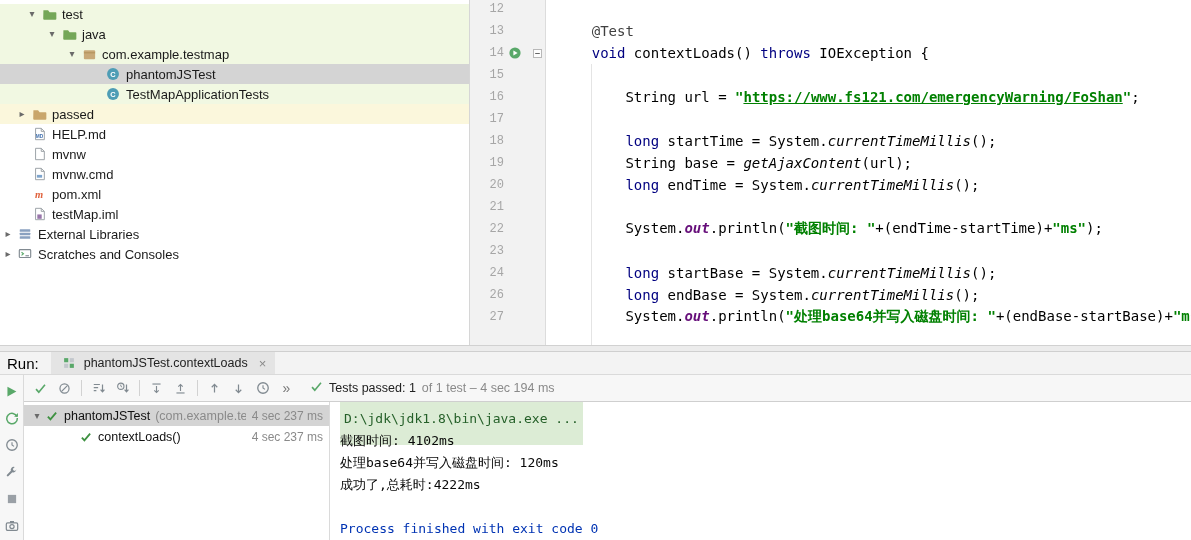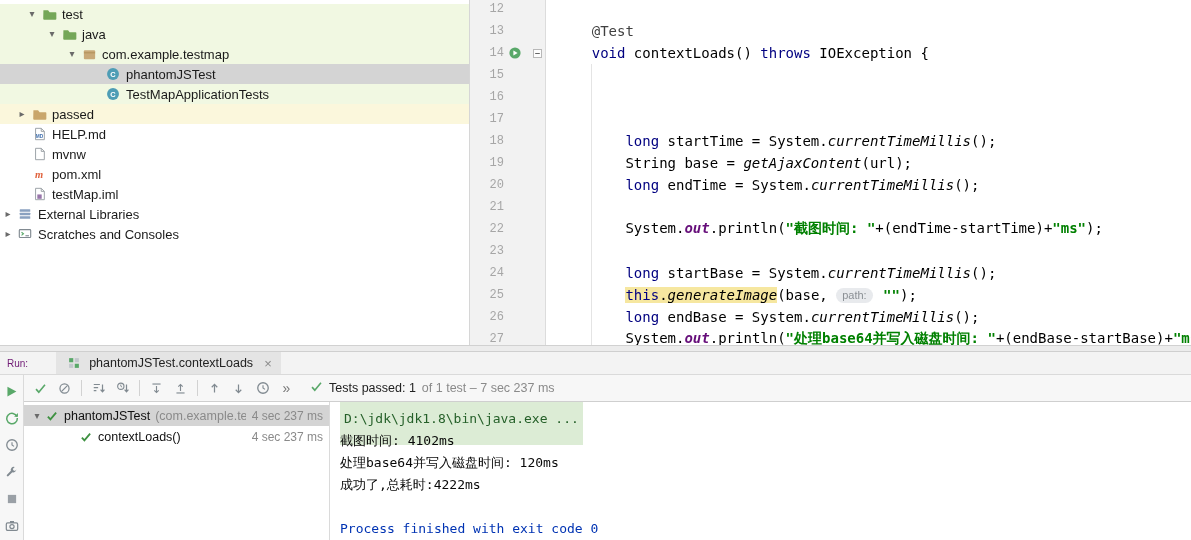--- a/index.html
+++ b/index.html
@@ -40,21 +40,21 @@
   .hint{display:inline-block;background:#e8eaed;color:#8a8f94;border-radius:8px;padding:0 6px;
     font-family:"Liberation Sans","DejaVu Sans",sans-serif;font-size:11px;line-height:15px;vertical-align:1px;margin-right:2px}
 
   
   .splitter{position:absolute;left:0;top:345px;width:100%;height:7px;background:#ececec;
     border-top:1px solid #d1d1d1;border-bottom:1px solid #cfcfcf;cursor:row-resize}
 
   
   .run-pane{position:absolute;left:0;top:352px;width:100%;height:188px;background:#fff;display:flex;flex-direction:column}
   .run-header{height:23px;flex:none;background:#f3f3f3;border-bottom:1px solid #dadada;display:flex;align-items:center;padding-left:7px}
-  .run-label{color:#701a75;margin-right:28px;font-size:10px}
+  .run-label{color:#000000;margin-right:12px;font-size:15px}
   .run-tab{display:flex;align-items:center;gap:6px;background:#e4e4e4;height:100%;padding:0 9px;font-size:12.5px;color:#222;cursor:pointer}
   .tab-close{color:#8a8a8a;margin-left:5px;font-size:13px;cursor:pointer}
   .run-content{flex:1;display:flex;min-height:0}
   .strip{width:24px;flex:none;border-right:1px solid #dadada;background:#f7f7f7;display:flex;flex-direction:column;
     align-items:center;padding-top:8px;gap:11px}
   .sicon{width:16px;height:16px;display:flex;align-items:center;justify-content:center;cursor:pointer}
   .run-right{flex:1;display:flex;flex-direction:column;min-width:0}
   .run-toolbar{height:27px;flex:none;display:flex;align-items:center;gap:3px;padding-left:6px;
     border-bottom:1px solid #cfcfcf;background:#f7f7f7}
   .tbicon{width:21px;height:21px;display:flex;align-items:center;justify-content:center;cursor:pointer;border-radius:3px}
@@ -158,20 +158,31 @@
           <svg width="13" height="14" viewBox="0 0 14 16">
             <path d="M2.5 1.5h6.5l3.5 3.5v9.5h-10z" fill="#fff" stroke="#9aa0a6" stroke-width="1.1"></path>
             <path d="M9 1.5V5h3.5" fill="none" stroke="#9aa0a6" stroke-width="1.1"></path>
           </svg>
         </span>
         <span class="tlabel">mvnw</span>
       </div>
       <div class="trow" style="padding-left: 14px;">
         <span class="chev"></span>
         <span class="ticon">
+          <svg width="13" height="14" viewBox="0 0 14 16">
+            <path d="M2.5 1.5h6.5l3.5 3.5v9.5h-10z" fill="#fff" stroke="#9aa0a6" stroke-width="1.1"></path>
+            <path d="M9 1.5V5h3.5" fill="none" stroke="#9aa0a6" stroke-width="1.1"></path>
+            <rect x="4" y="9" width="6" height="3.2" fill="#7EA4CC"></rect>
+          </svg>
+        </span>
+        <span class="tlabel">mvnw.cmd</span>
+      </div>
+      <div class="trow" style="padding-left: 14px;">
+        <span class="chev"></span>
+        <span class="ticon">
           <svg width="14" height="14" viewBox="0 0 16 16">
             <text x="8" y="12.5" text-anchor="middle" font-size="12" font-weight="bold" font-style="italic" fill="#E0623D" font-family="serif">m</text>
           </svg>
         </span>
         <span class="tlabel">pom.xml</span>
       </div>
       <div class="trow" style="padding-left: 14px;">
         <span class="chev"></span>
         <span class="ticon">
           <svg width="13" height="14" viewBox="0 0 14 16">
@@ -249,20 +260,21 @@
             <span class="ln">15</span>
             <span class="gic"></span>
           </span>
           <span class="codeln"></span>
         </div>
         <div class="cl">
           <span class="gut">
             <span class="ln">16</span>
             <span class="gic"></span>
           </span>
+          <span class="codeln"><span class="">        String url = </span><span class="s">"</span><span class="u">https://www.fs121.com/emergencyWarning/FoShan</span><span class="s">"</span><span class="">;</span></span>
         </div>
         <div class="cl">
           <span class="gut">
             <span class="ln">17</span>
             <span class="gic"></span>
           </span>
           <span class="codeln"></span>
         </div>
         <div class="cl">
           <span class="gut">
@@ -305,27 +317,20 @@
             <span class="gic"></span>
           </span>
           <span class="codeln"></span>
         </div>
         <div class="cl">
           <span class="gut">
             <span class="ln">24</span>
             <span class="gic"></span>
           </span>
           <span class="codeln"><span class="">        </span><span class="k">long</span><span class=""> startBase = System.</span><span class="i">currentTimeMillis</span><span class="">();</span></span>
-        </div>
-        <div class="cl">
-          <span class="gut">
-            <span class="ln">25</span>
-            <span class="gic"></span>
-          </span>
-          <span class="codeln"><span class="">        </span><span class="k hl">this</span><span class=" hl">.</span><span class="i hl">generateImage</span><span class="">(base, </span><span class="hint">path:</span><span class=""> </span><span class="s">""</span><span class="">);</span></span>
         </div>
         <div class="cl">
           <span class="gut">
             <span class="ln">26</span>
             <span class="gic"></span>
           </span>
           <span class="codeln"><span class="">        </span><span class="k">long</span><span class=""> endBase = System.</span><span class="i">currentTimeMillis</span><span class="">();</span></span>
         </div>
         <div class="cl">
           <span class="gut">
@@ -438,21 +443,21 @@
                   <path d="M8 4.8V8l2.3 1.6" fill="none" stroke="#818a91" stroke-width="1.3"></path>
                 </svg>
               </div><div class="tbicon">
                 <span class="more">»</span>
               </div></span>
           <div class="status">
             <span id="status-check"><svg width="13" height="13" viewBox="0 0 16 16">
                   <path d="M2.5 8.8l3.4 3.7L13.5 3.5" fill="none" stroke="#59A869" stroke-width="2"></path>
                 </svg></span>
             <span class="status-strong">Tests passed: 1</span>
-            <span class="status-detail">of 1 test – 7 sec 237 ms</span>
+            <span class="status-detail">of 1 test – 4 sec 194 ms</span>
           </div>
         </div>
         <div class="run-body">
           <div class="test-tree">
               <div class="ttrow sel" style="padding-left: 6px;">
                 <span class="tt-chev">▾</span>
                 <span class="tt-check">
                   <svg width="12" height="12" viewBox="0 0 16 16">
                     <path d="M2.5 8.8l3.4 3.7L13.5 3.5" fill="none" stroke="#3E9141" stroke-width="2.4"></path>
                   </svg>

